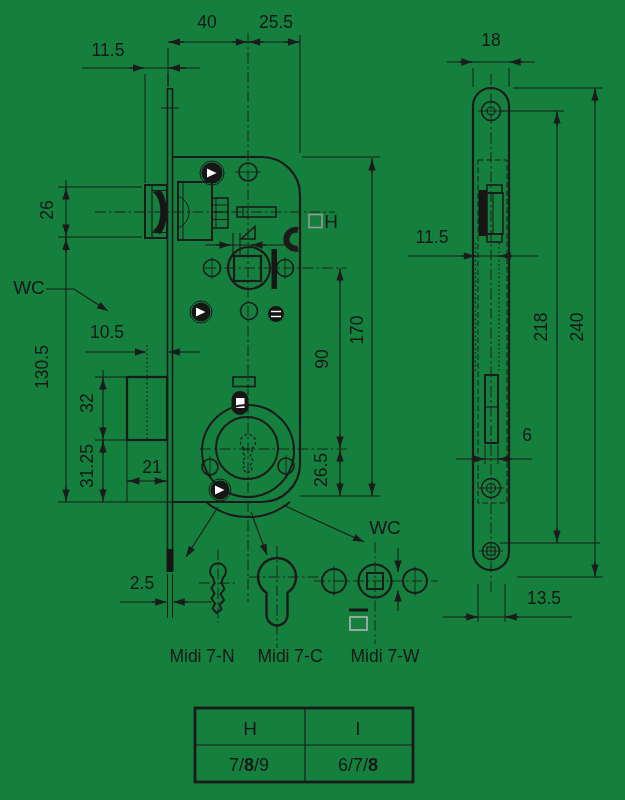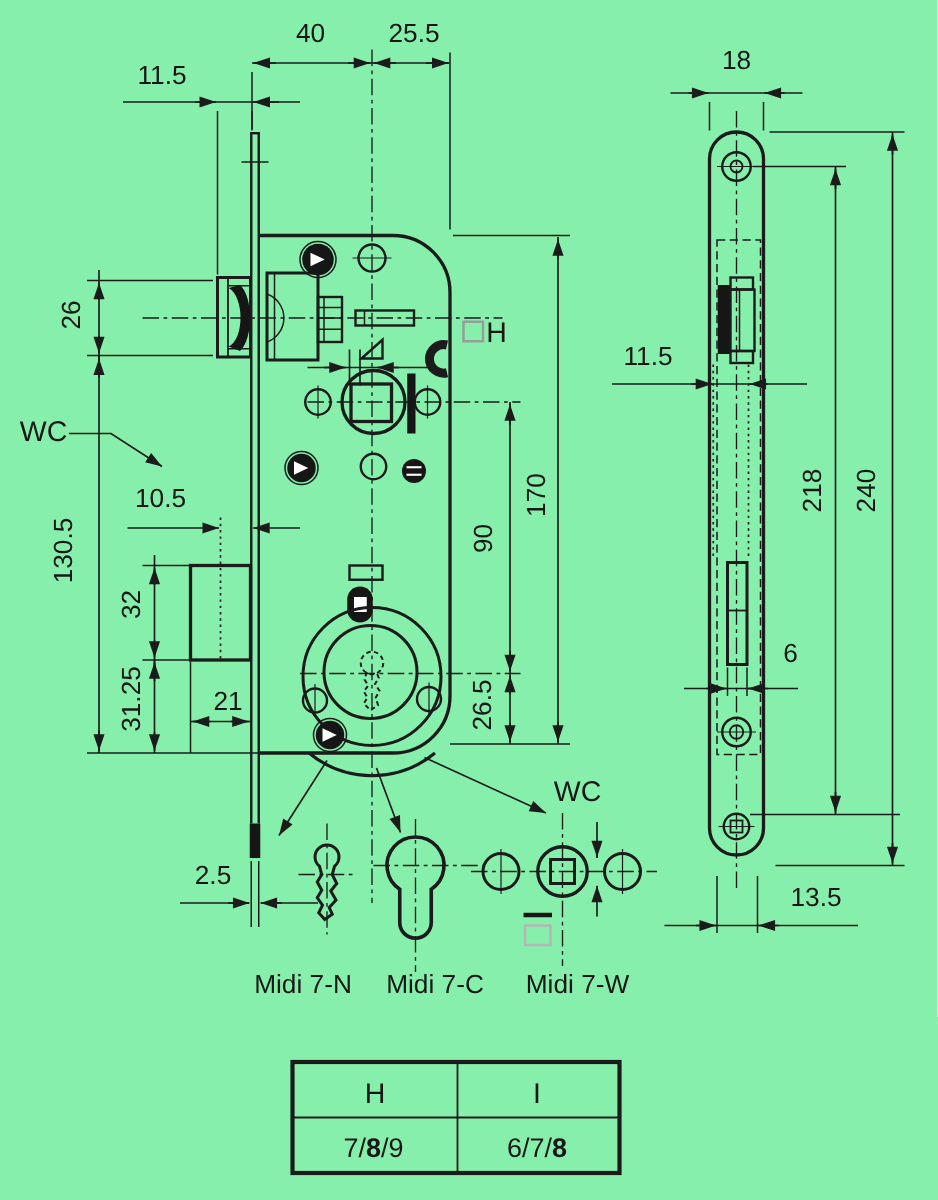--- a/index.html
+++ b/index.html
@@ -1,16 +1,16 @@
 <!DOCTYPE html>
 <html><head>
 <meta charset="utf-8">
 <style>
   html,body{margin:0;padding:0;background:#ffffff;}
-  .stage{position:relative;width:625px;height:800px;background:#86efac;overflow:hidden;}
+  .stage{position:relative;width:625px;height:800px;background:#15803d;overflow:hidden;}
   svg{display:block;}
   svg text{font-family:"Liberation Sans", sans-serif;font-size:17.5px;fill:#171717;}
   .fs19{font-size:19px;}
   .fs18{font-size:18px;}
   .b{font-weight:bold;}
   .k{stroke:#1b1b1b;fill:none;}
   .s22{stroke-width:2.2;}
   .s2{stroke-width:2;}
   .s16{stroke-width:1.6;}
   .s12{stroke-width:1.2;}

